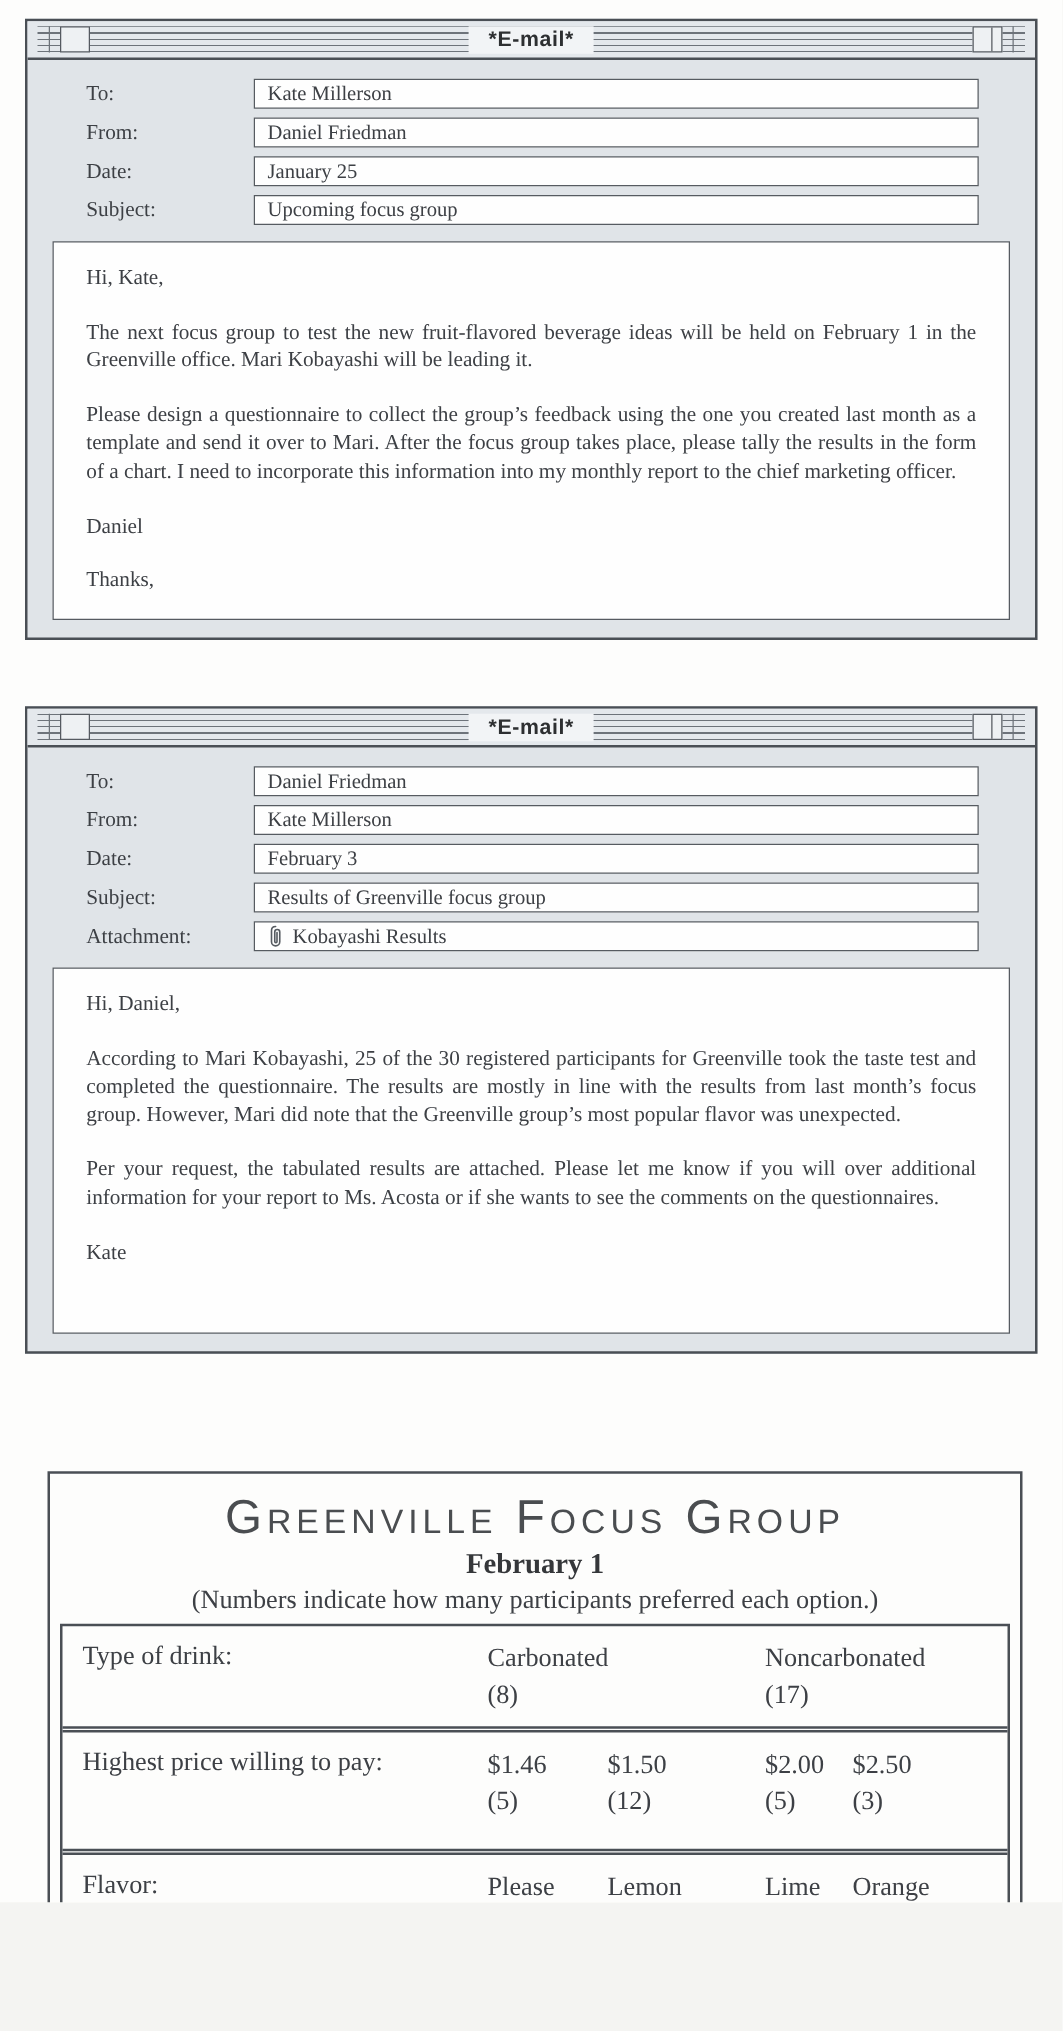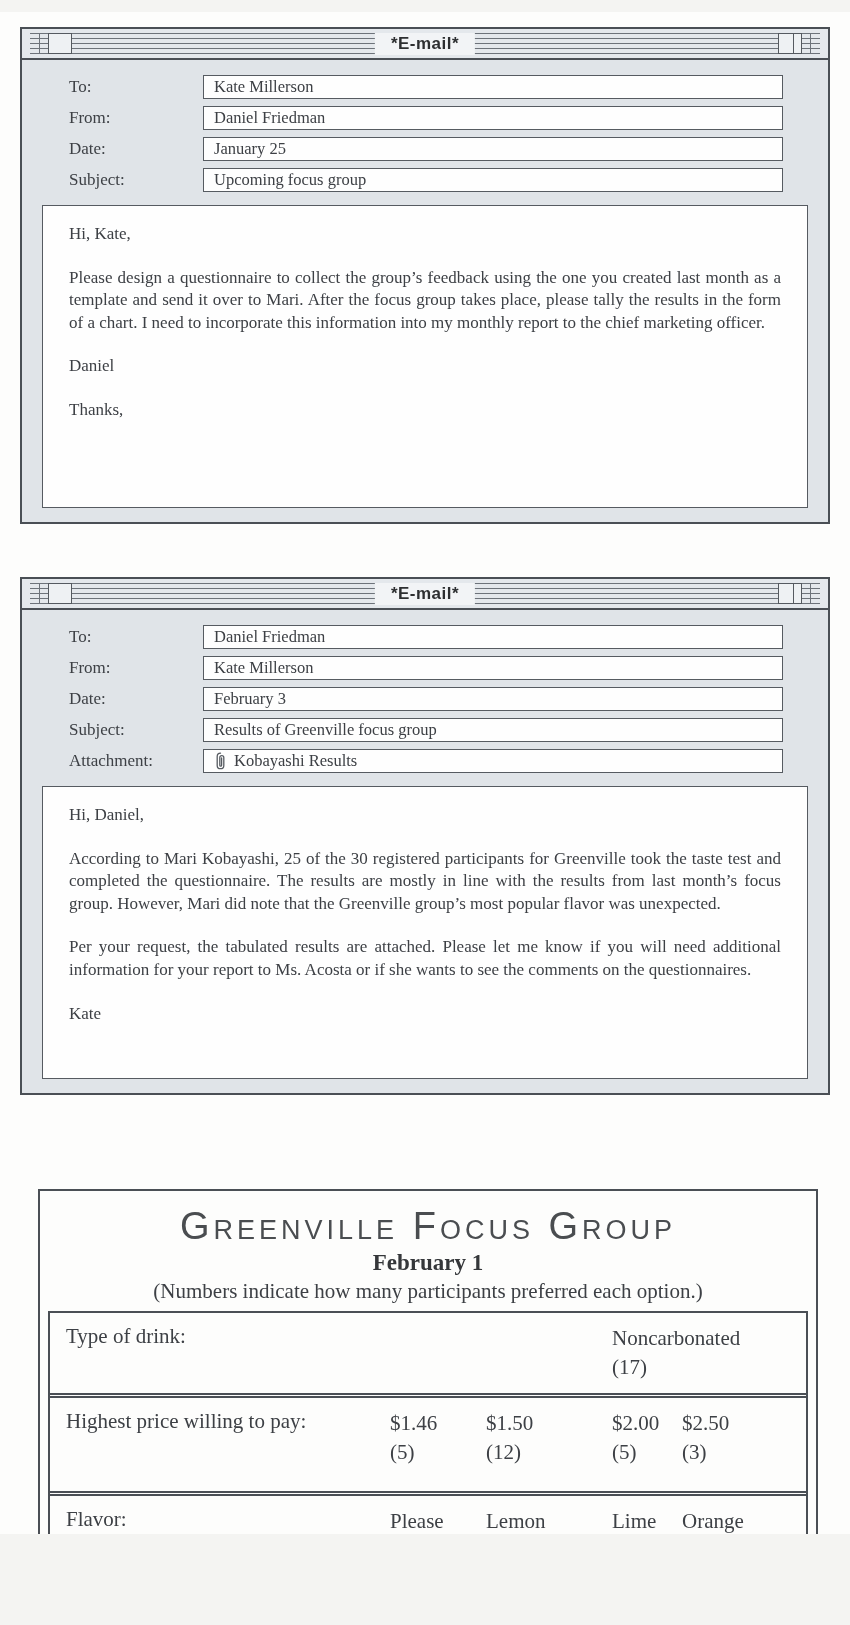--- a/index.html
+++ b/index.html
@@ -1,20 +1,20 @@
 <!DOCTYPE html>
 <html><head>
 <meta charset="utf-8">
 <style>
   * { margin:0; padding:0; box-sizing:border-box; }
   html,body { background:#f4f4f2; }
   body { font-family:"Liberation Serif", serif; }
   .page {
     position:relative; width:850px; height:1522px;
-    background:#fdfdfc; margin:12px auto; overflow:hidden;
+    background:#fdfdfc; margin:0 auto; overflow:hidden;
   }
 
   
   .email-window {
     position:absolute; left:20px; width:810px;
     background:#e0e4e8; border:2px solid #4a4f55;
     display:flex; flex-direction:column;
   }
   .win1 { top:15px;  height:497px; }
   .win2 { top:565px; height:518px; }
@@ -130,20 +130,21 @@
       <div class="field-label">From:</div>
       <div class="field-box">Daniel Friedman</div>
       <div class="field-label">Date:</div>
       <div class="field-box">January 25</div>
       <div class="field-label">Subject:</div>
       <div class="field-box">Upcoming focus group</div>
     </div>
 
     <div class="body-box">
       <p>Hi, Kate,</p>
+      <p>The next focus group to test the new fruit-flavored beverage ideas will be held on February 1 in the Greenville office. Mari Kobayashi will be leading it.</p>
       <p>Please design a questionnaire to collect the group’s feedback using the one you created last month as a template and send it over to Mari. After the focus group takes place, please tally the results in the form of a chart. I need to incorporate this information into my monthly report to the chief marketing officer.</p>
       <p class="sig">Daniel</p>
       <p class="sig">Thanks,</p>
     </div>
   </div>
 
   <div class="email-window win2">
     <div class="titlebar">
       <div class="stripes"></div>
       <div class="vline-left"></div>
@@ -171,34 +172,38 @@
             <path d="M6.5 1.2 C4.6 1.2 3.2 2.6 3.2 4.5 V13.4 a3.3 3.3 0 0 0 6.6 0 V5.6 a2 2 0 0 0 -4 0 v7.6 a0.9 0.9 0 0 0 1.8 0 V6" fill="none" stroke="#565b61" stroke-width="1.3" stroke-linecap="round"></path>
           </svg>
         </span>
         <span>Kobayashi Results</span>
       </div>
     </div>
 
     <div class="body-box">
       <p>Hi, Daniel,</p>
       <p>According to Mari Kobayashi, 25 of the 30 registered participants for Greenville took the taste test and completed the questionnaire. The results are mostly in line with the results from last month’s focus group. However, Mari did note that the Greenville group’s most popular flavor was unexpected.</p>
-      <p>Per your request, the tabulated results are attached. Please let me know if you will need additional information for your report to Ms. Acosta or if she wants to see the comments on the questionnaires.</p>
+      <p>Per your request, the tabulated results are attached. Please let me know if you will over additional information for your report to Ms. Acosta or if she wants to see the comments on the questionnaires.</p>
       <p class="sig">Kate</p>
     </div>
   </div>
 
   <div class="results-card">
     <div class="card-title">Greenville Focus Group</div>
     <div class="card-date">February 1</div>
     <div class="card-note">(Numbers indicate how many participants preferred each option.)</div>
 
     <div class="inner-table">
 
       <div class="t-row t-row1">
         <div class="t-label">Type of drink:</div>
+        <div class="t-val span-a">
+          <div>Carbonated</div>
+          <div>(8)</div>
+        </div>
         <div class="t-val span-b">
           <div>Noncarbonated</div>
           <div>(17)</div>
         </div>
       </div>
 
       <div class="t-row t-row2">
         <div class="t-label">Highest price willing to pay:</div>
         <div class="t-val c2">
           <div>$1.46</div>

